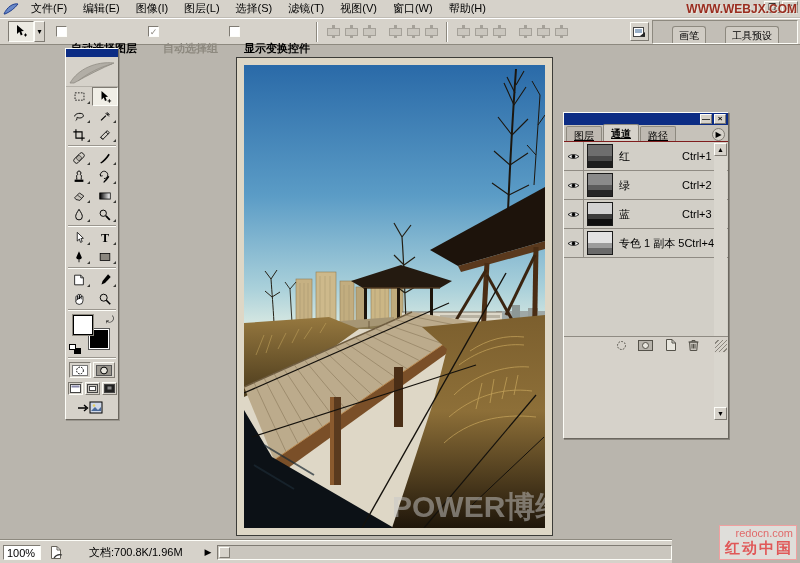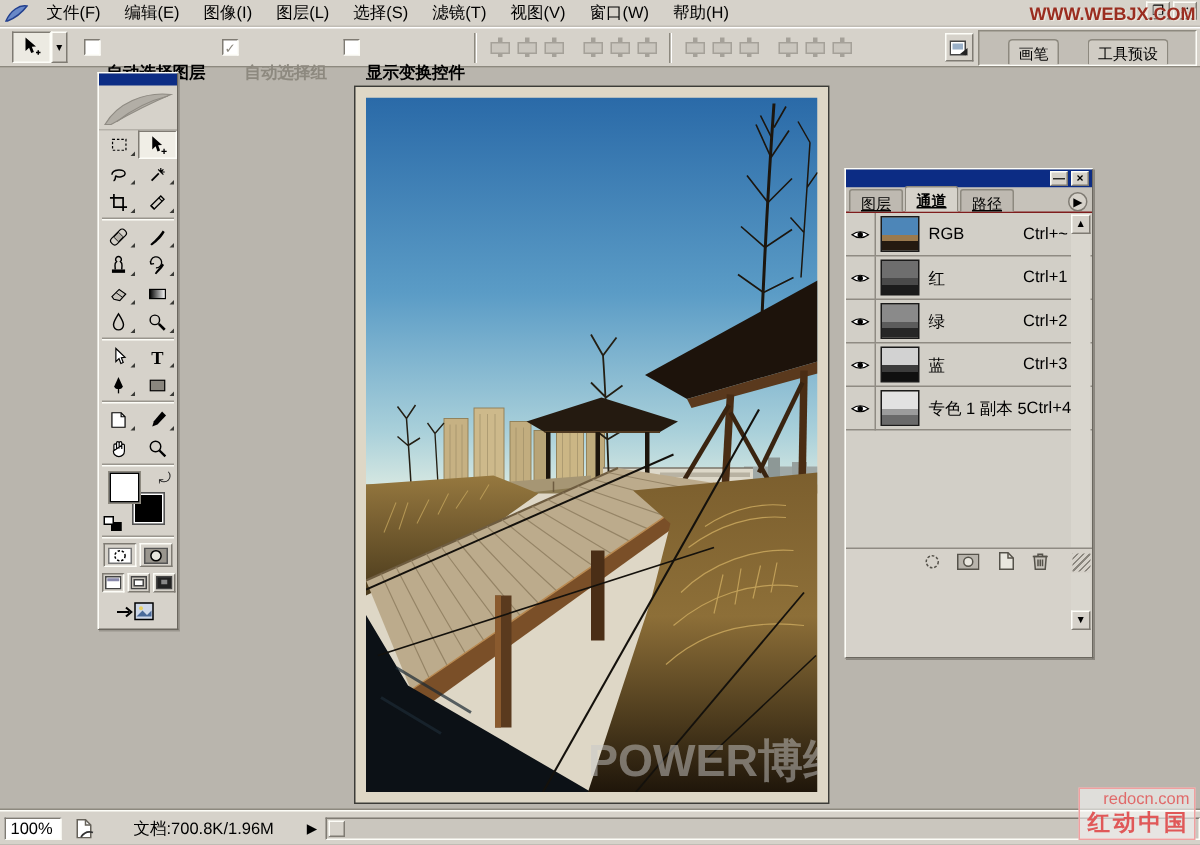--- a/index.html
+++ b/index.html
@@ -87,21 +87,21 @@
   .ch-name.italic { font-style:italic; }
   .ch-key { width:46px; text-align:left; flex:none; }
   #ch-empty { height:78px; background:#d2cfc7; }
   #ch-scroll { position:absolute; right:1px; top:30px; width:13px; bottom:18px; background:#d9d6ce; }
   .sc-btn { position:absolute; left:0; width:13px; height:13px; background:#d6d2ca; font-size:7px; text-align:center; line-height:12px; }
   #ch-bottom { height:17px; border-top:1px solid #8f8b83; background:#d6d2ca; display:flex; align-items:center; justify-content:flex-end; gap:7px; padding-right:26px; position:relative; }
   .chb { width:17px; height:13px; display:flex; align-items:center; justify-content:center; }
   #ch-grip { position:absolute; right:1px; bottom:1px; width:12px; height:12px; background:repeating-linear-gradient(135deg,#d6d2ca 0 2px,#8a867e 2px 3px); }
 
   
-  #statusbar { left:0; top:540px; width:800px; height:23px; background:#d6d2ca; border-top:1px solid #fdfdf8; box-shadow:0 -1px 0 #8d897f; display:flex; align-items:center; }
+  #statusbar { left:0; top:540px; width:672px; height:23px; background:#d6d2ca; border-top:1px solid #fdfdf8; box-shadow:0 -1px 0 #8d897f; display:flex; align-items:center; }
   #zoom-field { margin-left:3px; width:38px; height:15px; background:#fff; border:1px solid; border-color:#7f7b73 #fdfdf8 #fdfdf8 #7f7b73; padding:1px 3px; font-size:11px; }
   #status-icon { margin-left:8px; }
   #doc-info { margin-left:26px; white-space:nowrap; }
   #status-pop { margin-left:22px; font-size:9px; }
   #status-track { flex:1; height:15px; margin-left:6px; background:#cac6be; border:1px solid; border-color:#7f7b73 #fdfdf8 #fdfdf8 #7f7b73; position:relative; }
   #status-thumb { position:absolute; left:1px; top:1px; width:11px; height:11px; background:#d6d2ca; border:1px solid; border-color:#fdfdf8 #7f7b73 #7f7b73 #fdfdf8; }
 
   
   #wm-bottom { right:3px; bottom:3px; width:78px; z-index:70; text-align:right; border:1px solid #f0a0a0; background:rgba(255,255,255,.55); padding:1px 3px; pointer-events:none; }
   #wm-bottom .l1 { font-size:11px; color:#e06a6a; }
@@ -546,31 +546,20 @@
   </div>
 
   <div id="ch-list">
     <div class="ch-row">
       <span class="eye-cell">
         <svg width="13" height="9" viewBox="0 0 13 9">
             <path d="M1 4.5 Q6.5 0.5 12 4.5 Q6.5 8.5 1 4.5 Z" fill="#fff" stroke="#000" stroke-width="0.8"></path>
             <circle cx="6.5" cy="4.5" r="1.8" fill="#000"></circle>
           </svg>
       </span>
-      <span class="thumb t-rgb"></span>
-      <span class="ch-name">RGB</span>
-      <span class="ch-key">Ctrl+~</span>
-    </div>
-    <div class="ch-row">
-      <span class="eye-cell">
-        <svg width="13" height="9" viewBox="0 0 13 9">
-            <path d="M1 4.5 Q6.5 0.5 12 4.5 Q6.5 8.5 1 4.5 Z" fill="#fff" stroke="#000" stroke-width="0.8"></path>
-            <circle cx="6.5" cy="4.5" r="1.8" fill="#000"></circle>
-          </svg>
-      </span>
       <span class="thumb t-red"></span>
       <span class="ch-name">红</span>
       <span class="ch-key">Ctrl+1</span>
     </div>
     <div class="ch-row">
       <span class="eye-cell">
         <svg width="13" height="9" viewBox="0 0 13 9">
             <path d="M1 4.5 Q6.5 0.5 12 4.5 Q6.5 8.5 1 4.5 Z" fill="#fff" stroke="#000" stroke-width="0.8"></path>
             <circle cx="6.5" cy="4.5" r="1.8" fill="#000"></circle>
           </svg>

